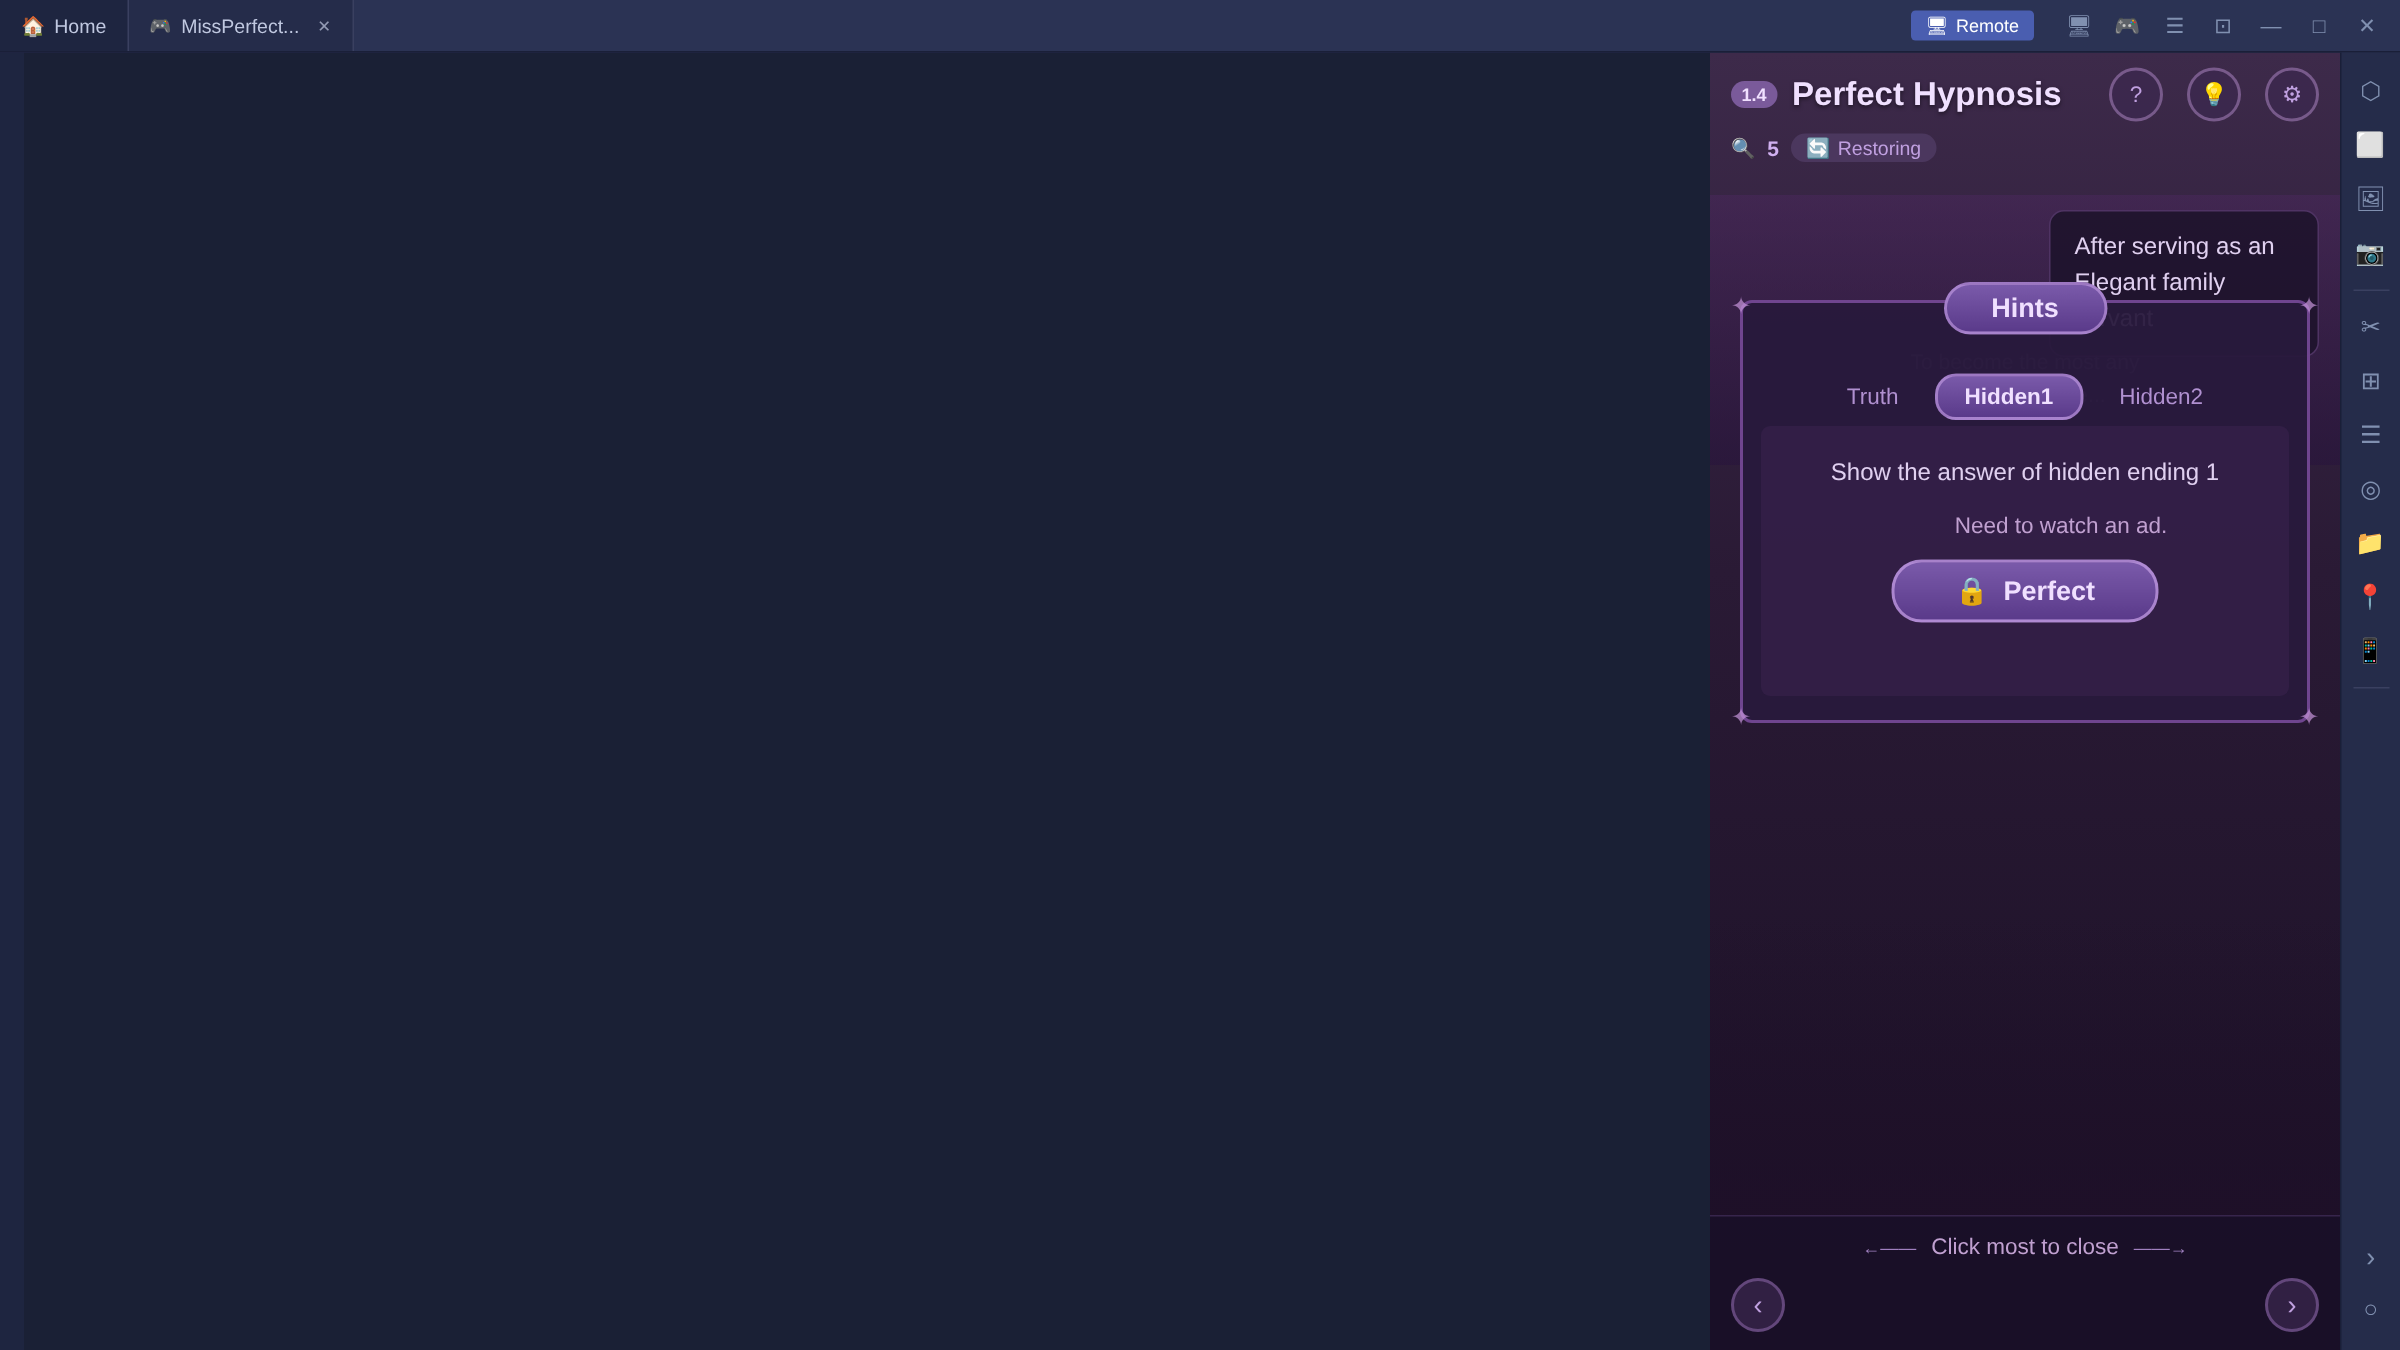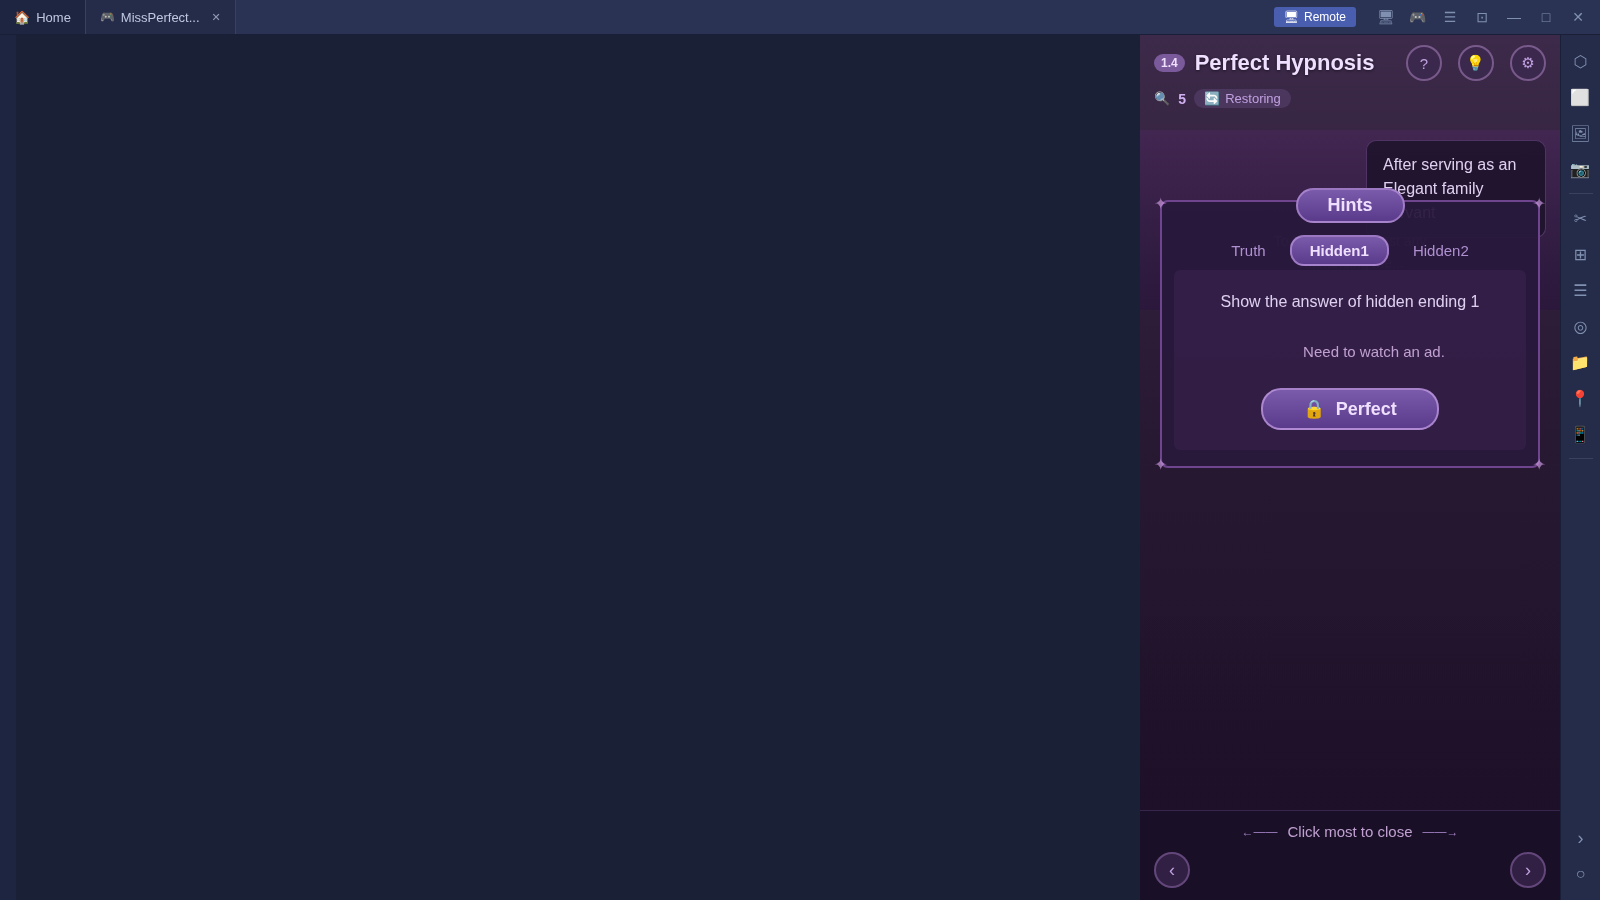--- a/index.html
+++ b/index.html
@@ -286,21 +286,21 @@
 
     .corner-tl { position: absolute; top: -8px; left: -8px; color: rgba(200,150,220,0.7); font-size: 16px; }
     .corner-tr { position: absolute; top: -8px; right: -8px; color: rgba(200,150,220,0.7); font-size: 16px; }
     .corner-bl { position: absolute; bottom: -8px; left: -8px; color: rgba(200,150,220,0.7); font-size: 16px; }
     .corner-br { position: absolute; bottom: -8px; right: -8px; color: rgba(200,150,220,0.7); font-size: 16px; }
 
     .hints-title-wrap {
       display: flex;
       justify-content: center;
       margin-top: -14px;
-      margin-bottom: 12px;
+      margin-bottom: 26px;
     }
 
     .hints-title-badge {
       background: linear-gradient(180deg, #7a5aaa 0%, #5a3a8a 100%);
       border: 2px solid rgba(200,160,230,0.6);
       border-radius: 20px;
       padding: 5px 30px;
       color: #f0e0ff;
       font-size: 18px;
       font-weight: bold;
@@ -337,21 +337,21 @@
 
     .hints-content-box {
       margin: 0 12px;
       background: rgba(60,35,80,0.5);
       border-radius: 6px;
       padding: 20px 16px;
       min-height: 180px;
       display: flex;
       flex-direction: column;
       align-items: center;
-      justify-content: space-between;
+      justify-content: flex-start;
       gap: 14px;
     }
 
     .hints-desc {
       color: #e0d0f0;
       font-size: 16px;
       text-align: center;
       line-height: 1.5;
     }
 

